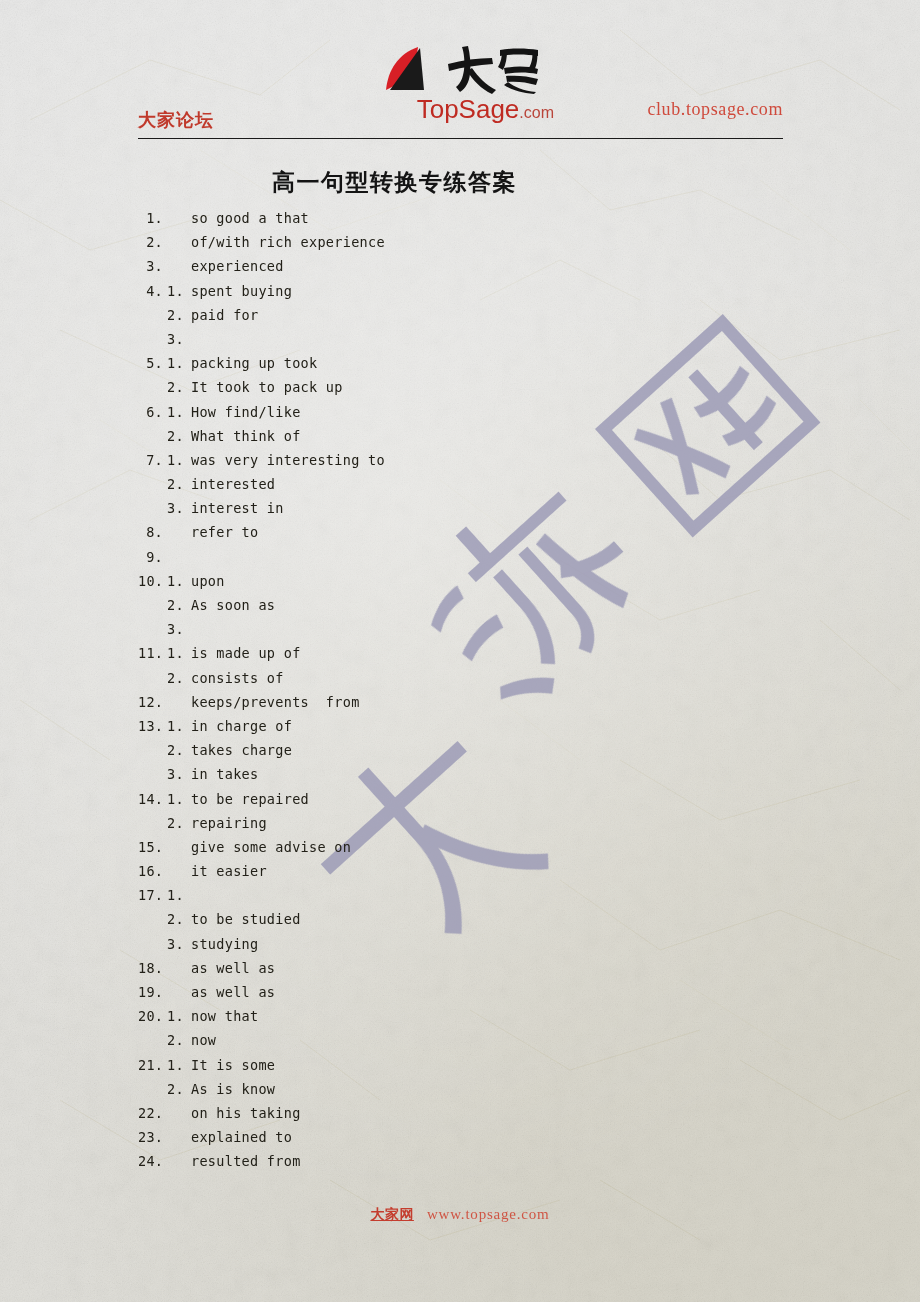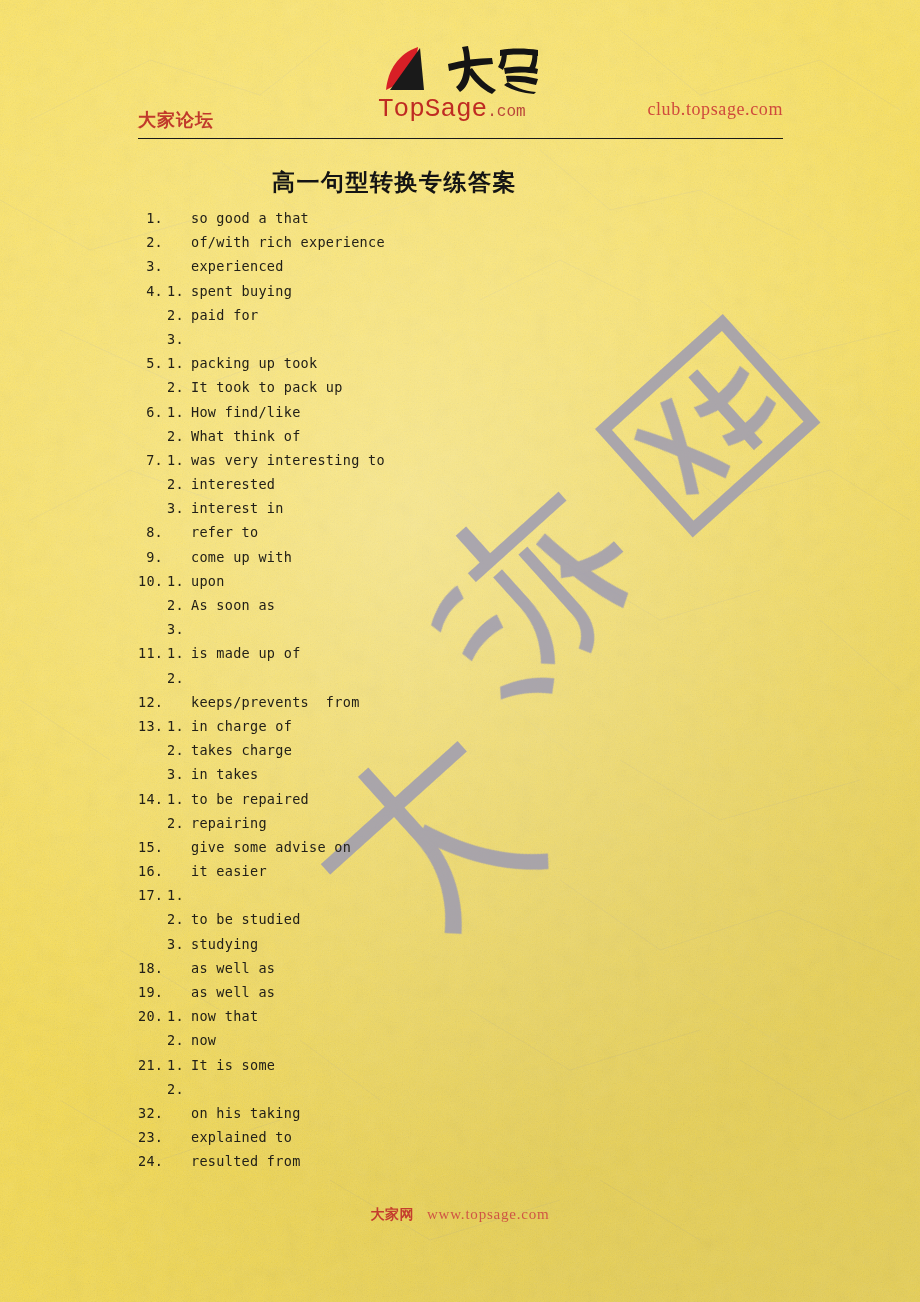--- a/index.html
+++ b/index.html
@@ -10,21 +10,21 @@
     width: 920px;
     height: 1302px;
     overflow: hidden;
     font-family: "Liberation Serif", serif;
   }
 
   #page {
     position: relative;
     width: 920px;
     height: 1302px;
-    background-color: #fde047;
+    background-color: #e5e5e5;
     overflow: hidden;
   }
 
   
   .tex-noise {
     position: absolute;
     inset: 0;
     pointer-events: none;
     opacity: .55;
   }
@@ -88,22 +88,22 @@
     width: 180px;
     height: 86px;
   }
   #logo-mark { position: absolute; left: 10px; top: 2px; }
   #logo-cn   { position: absolute; left: 72px; top: 0px; }
   #logo-word {
     position: absolute;
     left: 4px;
     top: 52px;
     width: 176px;
-    text-align: left;
-    font-family: Liberation Mono, monospace;
+    text-align: right;
+    font-family: Liberation Sans, sans-serif;
     font-size: 26px;
     color: #bf2b22;
     white-space: nowrap;
     line-height: 1;
   }
   #logo-word .dotcom {
     font-size: 16px;
     color: #b9453a;
     letter-spacing: 0;
   }
@@ -171,20 +171,21 @@
     width: 920px;
     text-align: center;
     white-space: nowrap;
   }
   #footer-cn {
     font-family: "DejaVu Sans", sans-serif;
     font-size: 14px;
     font-weight: bold;
     color: #c43d2e;
     letter-spacing: .5px;
+    text-decoration: underline;
   }
   #footer-url {
     font-family: "Liberation Serif", serif;
     font-size: 15px;
     color: #cf5544;
     letter-spacing: .8px;
     margin-left: 13px;
   }
 </style>
 </head>
@@ -327,44 +328,44 @@
       <div class="ans-row indent"><span class="ans-num"></span><span class="ans-sub">2.</span><span class="ans-text">paid for</span></div>
       <div class="ans-row indent"><span class="ans-num"></span><span class="ans-sub">3.</span></div>
       <div class="ans-row"><span class="ans-num">5.</span><span class="ans-sub">1.</span><span class="ans-text">packing up took</span></div>
       <div class="ans-row indent"><span class="ans-num"></span><span class="ans-sub">2.</span><span class="ans-text">It took to pack up</span></div>
       <div class="ans-row"><span class="ans-num">6.</span><span class="ans-sub">1.</span><span class="ans-text">How find/like</span></div>
       <div class="ans-row indent"><span class="ans-num"></span><span class="ans-sub">2.</span><span class="ans-text">What think of</span></div>
       <div class="ans-row"><span class="ans-num">7.</span><span class="ans-sub">1.</span><span class="ans-text">was very interesting to</span></div>
       <div class="ans-row indent"><span class="ans-num"></span><span class="ans-sub">2.</span><span class="ans-text">interested</span></div>
       <div class="ans-row indent"><span class="ans-num"></span><span class="ans-sub">3.</span><span class="ans-text">interest in</span></div>
       <div class="ans-row"><span class="ans-num">8.</span><span class="ans-sub"></span><span class="ans-text">refer to</span></div>
-      <div class="ans-row"><span class="ans-num">9.</span><span class="ans-sub"></span><span class="ans-text">come up with</span></div>
+      <div class="ans-row"><span class="ans-num">9.</span><span class="ans-sub"></span></div>
       <div class="ans-row"><span class="ans-num">10.</span><span class="ans-sub">1.</span><span class="ans-text">upon</span></div>
       <div class="ans-row indent"><span class="ans-num"></span><span class="ans-sub">2.</span><span class="ans-text">As soon as</span></div>
       <div class="ans-row indent"><span class="ans-num"></span><span class="ans-sub">3.</span></div>
       <div class="ans-row"><span class="ans-num">11.</span><span class="ans-sub">1.</span><span class="ans-text">is made up of</span></div>
-      <div class="ans-row indent"><span class="ans-num"></span><span class="ans-sub">2.</span></div>
+      <div class="ans-row indent"><span class="ans-num"></span><span class="ans-sub">2.</span><span class="ans-text">consists of</span></div>
       <div class="ans-row"><span class="ans-num">12.</span><span class="ans-sub"></span><span class="ans-text">keeps/prevents  from</span></div>
       <div class="ans-row"><span class="ans-num">13.</span><span class="ans-sub">1.</span><span class="ans-text">in charge of</span></div>
       <div class="ans-row indent"><span class="ans-num"></span><span class="ans-sub">2.</span><span class="ans-text">takes charge</span></div>
       <div class="ans-row indent"><span class="ans-num"></span><span class="ans-sub">3.</span><span class="ans-text">in takes</span></div>
       <div class="ans-row"><span class="ans-num">14.</span><span class="ans-sub">1.</span><span class="ans-text">to be repaired</span></div>
       <div class="ans-row indent"><span class="ans-num"></span><span class="ans-sub">2.</span><span class="ans-text">repairing</span></div>
       <div class="ans-row"><span class="ans-num">15.</span><span class="ans-sub"></span><span class="ans-text">give some advise on</span></div>
       <div class="ans-row"><span class="ans-num">16.</span><span class="ans-sub"></span><span class="ans-text">it easier</span></div>
       <div class="ans-row"><span class="ans-num">17.</span><span class="ans-sub">1.</span></div>
       <div class="ans-row indent"><span class="ans-num"></span><span class="ans-sub">2.</span><span class="ans-text">to be studied</span></div>
       <div class="ans-row indent"><span class="ans-num"></span><span class="ans-sub">3.</span><span class="ans-text">studying</span></div>
       <div class="ans-row"><span class="ans-num">18.</span><span class="ans-sub"></span><span class="ans-text">as well as</span></div>
       <div class="ans-row"><span class="ans-num">19.</span><span class="ans-sub"></span><span class="ans-text">as well as</span></div>
       <div class="ans-row"><span class="ans-num">20.</span><span class="ans-sub">1.</span><span class="ans-text">now that</span></div>
       <div class="ans-row indent"><span class="ans-num"></span><span class="ans-sub">2.</span><span class="ans-text">now</span></div>
       <div class="ans-row"><span class="ans-num">21.</span><span class="ans-sub">1.</span><span class="ans-text">It is some</span></div>
-      <div class="ans-row indent"><span class="ans-num"></span><span class="ans-sub">2.</span></div>
-      <div class="ans-row"><span class="ans-num">32.</span><span class="ans-sub"></span><span class="ans-text">on his taking</span></div>
+      <div class="ans-row indent"><span class="ans-num"></span><span class="ans-sub">2.</span><span class="ans-text">As is know</span></div>
+      <div class="ans-row"><span class="ans-num">22.</span><span class="ans-sub"></span><span class="ans-text">on his taking</span></div>
       <div class="ans-row"><span class="ans-num">23.</span><span class="ans-sub"></span><span class="ans-text">explained to</span></div>
       <div class="ans-row"><span class="ans-num">24.</span><span class="ans-sub"></span><span class="ans-text">resulted from</span></div>
     </div>
 
   <div id="footer">
     <span id="footer-cn">大家网</span><span id="footer-url">www.topsage.com</span>
   </div>
 
 </div>
 

